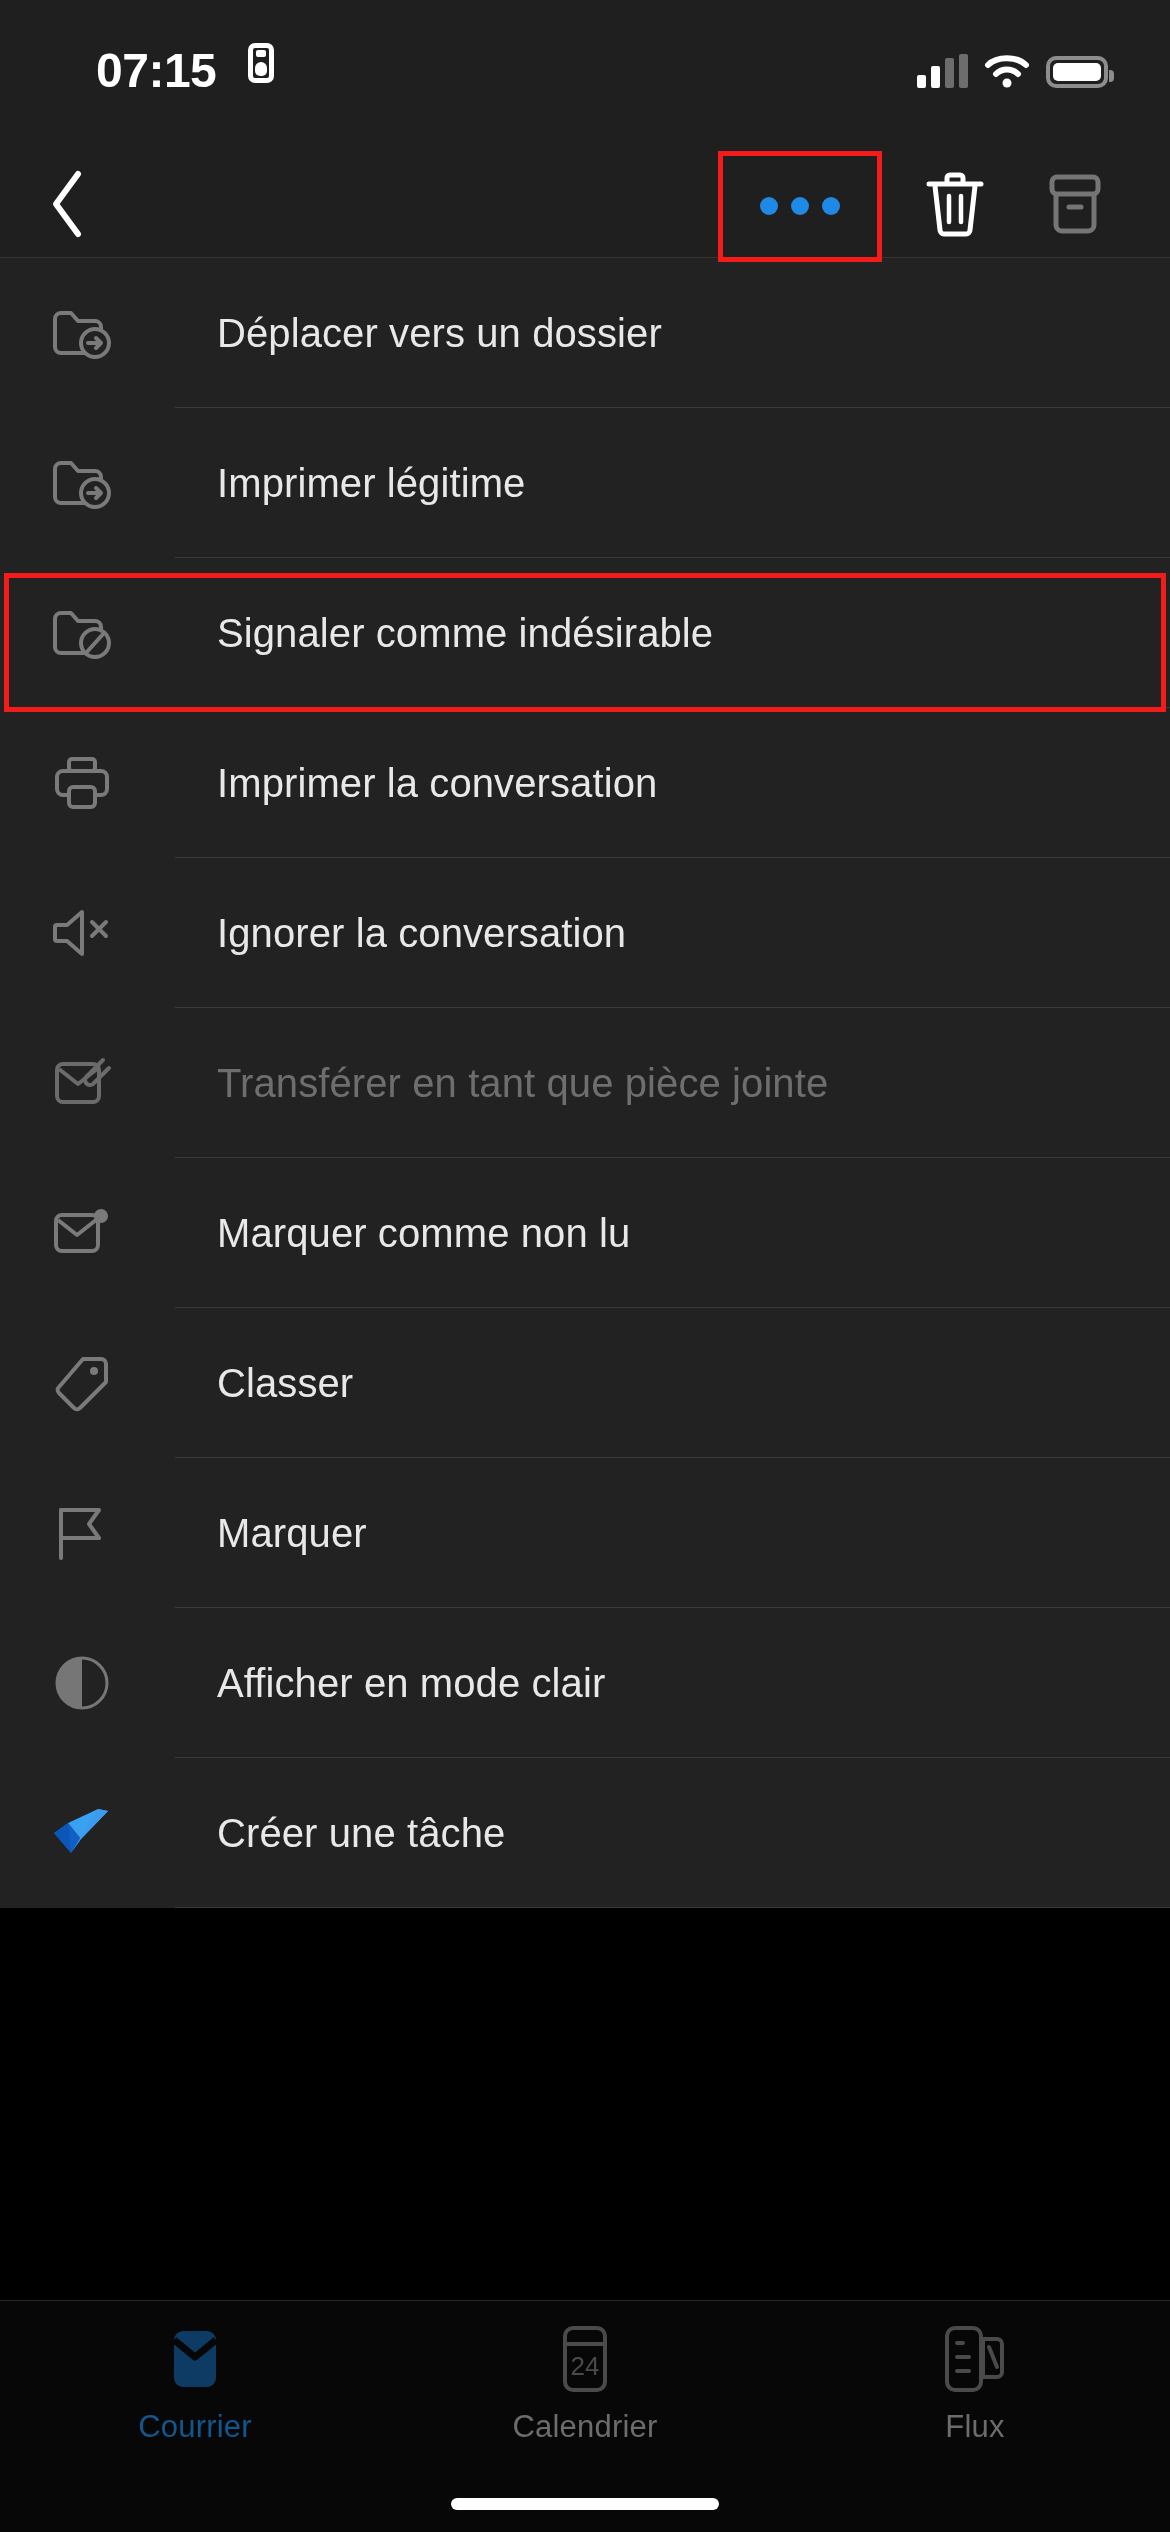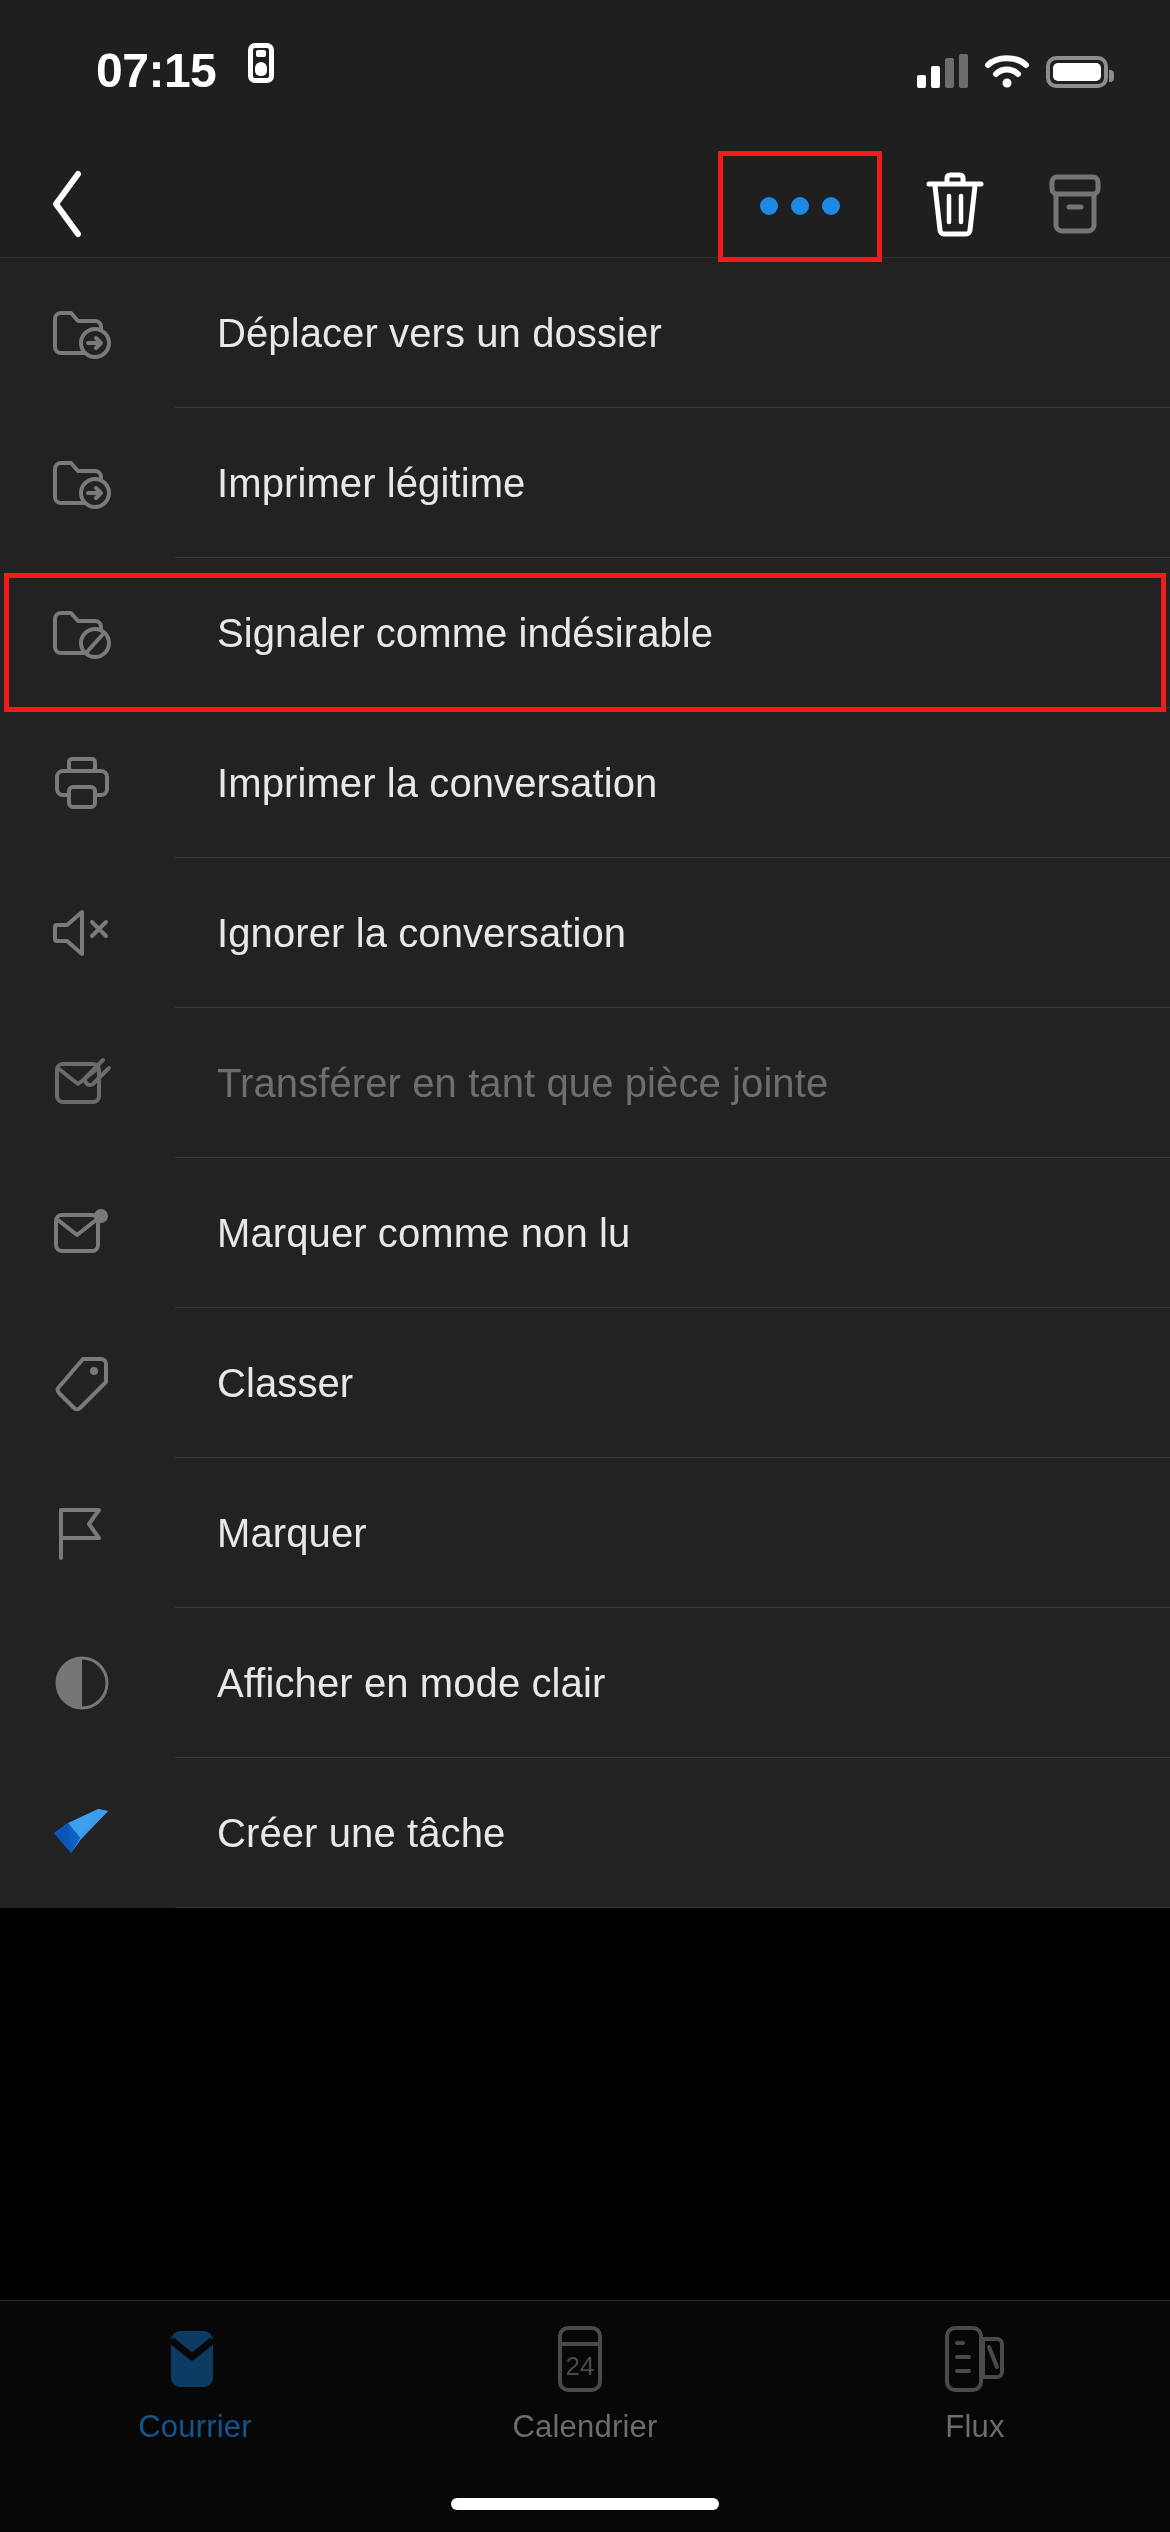--- a/index.html
+++ b/index.html
@@ -200,21 +200,21 @@
     flex: 1;
     display: flex;
     flex-direction: column;
     align-items: center;
     gap: 14px;
   }
   .tab .ticon {
     width: 72px; height: 72px;
     display: flex;
     align-items: center;
-    justify-content: flex-start;
+    justify-content: center;
   }
   .tab .tlabel {
     font-size: 31px;
     color: #6c6c6c;
     letter-spacing: 0.2px;
   }
   .tab.active .tlabel { color: #11568e; }
   .home-indicator {
     position: absolute;
     left: 50%;

